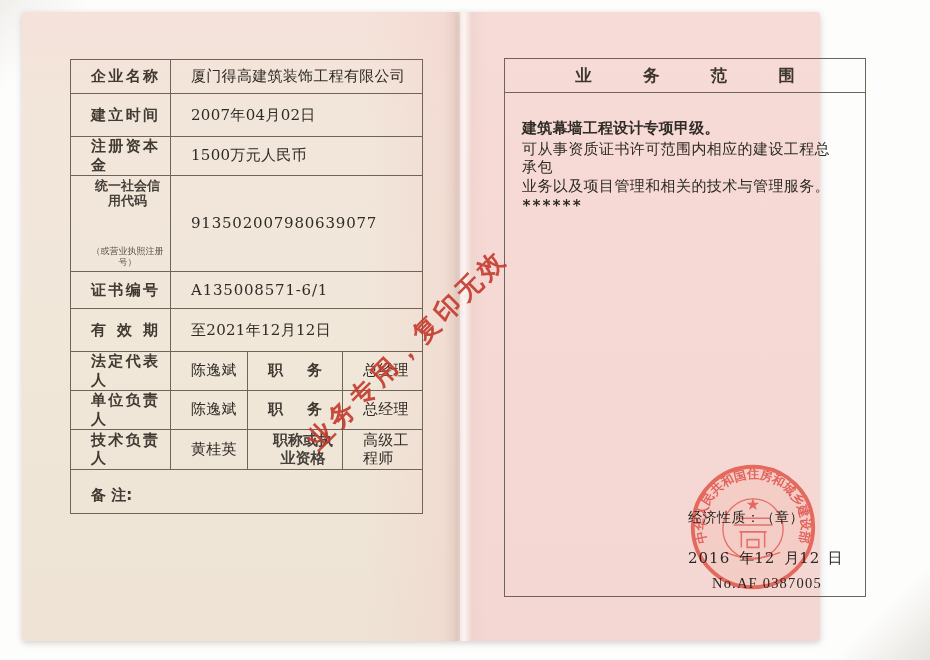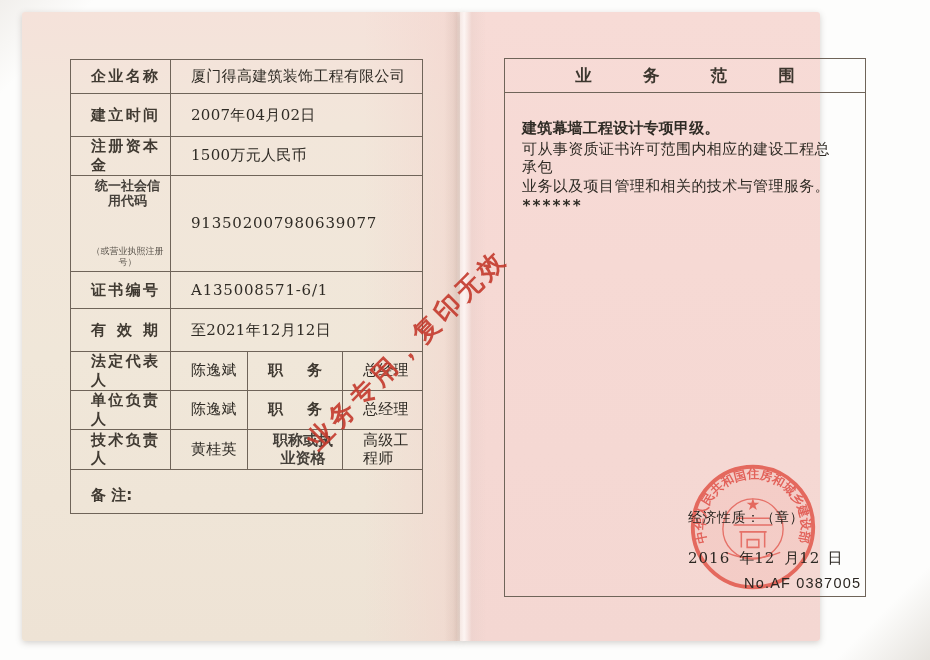--- a/index.html
+++ b/index.html
@@ -91,22 +91,22 @@
   .scope-line.bold{font-weight:bold;margin-bottom:2px;letter-spacing:.2px;}
   .scope-line.stars{font-family:"DejaVu Sans Mono","Liberation Mono",monospace;letter-spacing:1px;font-weight:bold;margin-top:2px;}
 
   
   .seal{position:absolute;left:225px;top:447px;width:136px;height:136px;z-index:3;opacity:.88;}
   .issue-block{position:absolute;left:228px;top:497px;z-index:4;color:#2b2722;white-space:nowrap;}
   .issuer{font-size:14px;letter-spacing:.5px;font-family:"DejaVu Sans","Liberation Sans",sans-serif;}
   .date-line{margin-top:22px;font-size:15px;}
   .date-line .num{font-family:"DejaVu Serif","Liberation Serif",serif;letter-spacing:1px;}
   .date-line .g8{margin-left:9px;} .date-line .g6{margin-left:7px;}
-  .serial{margin-top:7px;margin-left:56px;font-size:14.5px;letter-spacing:1.2px;
-    font-family:Liberation Sans, sans-serif;color:#2b2722;}
+  .serial{margin-top:7px;margin-left:24px;font-size:14.5px;letter-spacing:1.2px;
+    font-family:Liberation Serif, serif;color:#2b2722;}
 
   
   .watermark{
     position:absolute;left:252px;top:332px;width:310px;z-index:6;pointer-events:none;
     transform:rotate(-45deg);transform-origin:center;
     font-size:26px;font-weight:bold;letter-spacing:4px;color:#c43a2d;opacity:.9;
     text-align:center;white-space:nowrap;
     font-family:"DejaVu Serif","Liberation Serif",serif;
   }
 </style>

